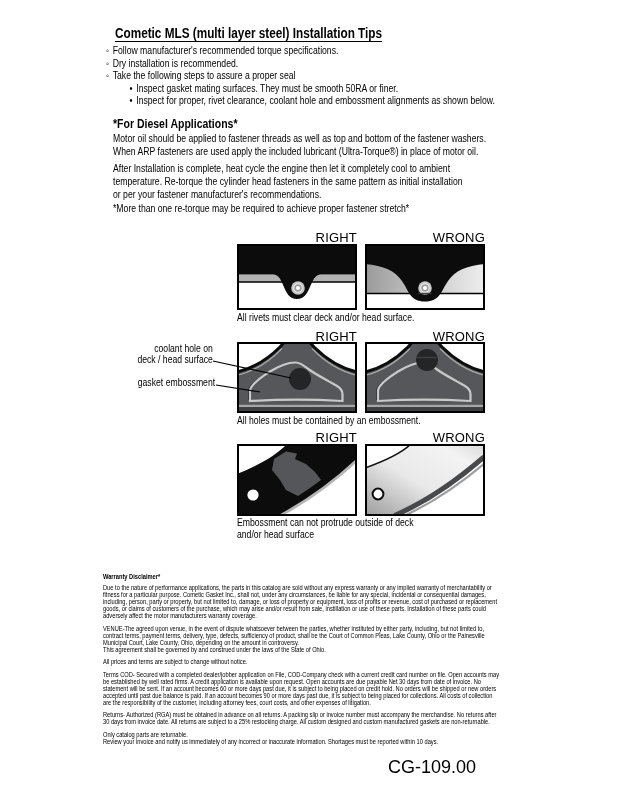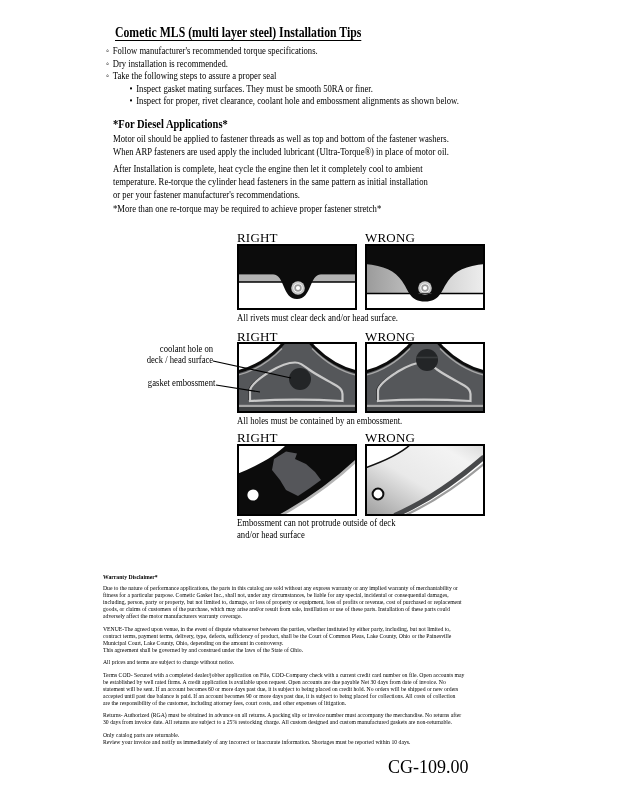--- a/index.html
+++ b/index.html
@@ -1,32 +1,32 @@
 <!DOCTYPE html>
 <html><head>
 <meta charset="utf-8">
 <style>
   html,body{margin:0;padding:0;background:#ffffff;overflow:hidden;}
   .page{position:relative;width:618px;height:800px;background:#fff;
-        font-family:Liberation Serif, serif;color:#000;}
+        font-family:Liberation Sans, sans-serif;color:#000;}
   .abs{position:absolute;}
   .cond{transform:scaleX(0.84);transform-origin:left top;}
   .cond-r{transform:scaleX(0.84);transform-origin:right top;}
   .nw{white-space:nowrap;}
   .title{left:115px;top:25px;font-size:14px;font-weight:bold;
          text-decoration:underline;text-decoration-thickness:1.3px;text-underline-offset:2.5px;}
   .tips{left:106px;top:45px;font-size:10.3px;line-height:12.6px;}
   .tip .bi{display:inline-block;width:8px;}
   .sub{padding-left:28px;}
   .dheading{left:113px;top:117px;font-size:12.5px;font-weight:bold;}
   .body{font-size:10.3px;line-height:12.8px;}
   .para1{left:113px;top:133px;}
   .para2{left:113px;top:163px;}
   .note{left:113px;top:203px;}
-  .dlabel{width:120px;text-align:left;font-size:13px;letter-spacing:0.2px;}
+  .dlabel{width:120px;text-align:right;font-size:13px;letter-spacing:0.2px;}
   .cap{font-size:10.3px;line-height:12.3px;}
   .callout{font-size:10.3px;line-height:10.9px;text-align:right;}
   .panel{display:block;}
   .disc{left:103px;top:573px;width:430px;font-size:6.8px;line-height:7px;}
   .disc-title{font-weight:bold;margin-bottom:4px;}
   .disc-block{margin-bottom:5.5px;}
   .disc-block.tight{margin-bottom:0;}
   .docnum{left:388px;top:757px;font-size:18px;}
   svg{shape-rendering:geometricPrecision;}
 </style>

